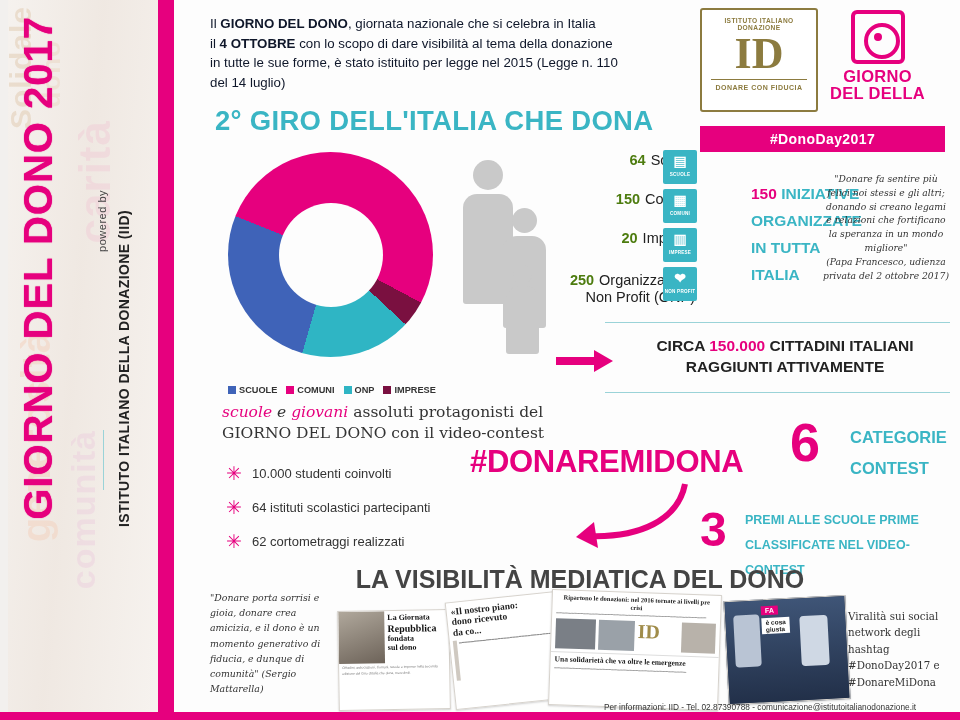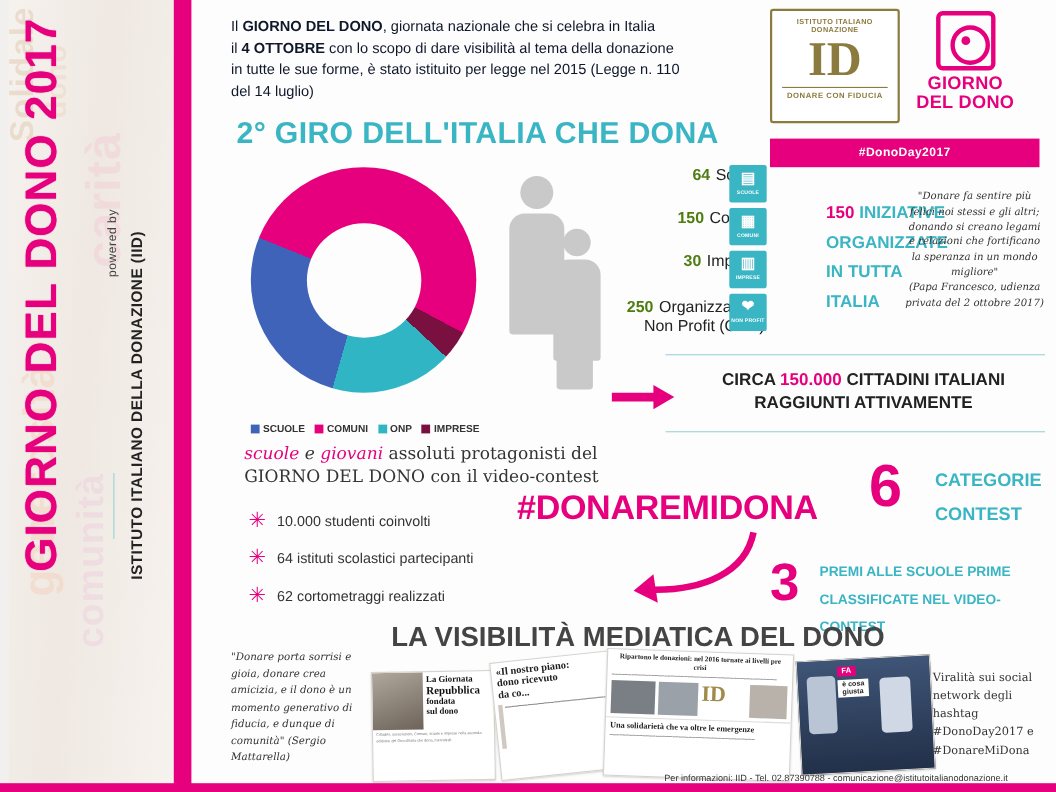--- a/index.html
+++ b/index.html
@@ -110,21 +110,21 @@
   .logo-giorno .mark::after {
     content:""; position:absolute; left:19px; top:19px; width:8px; height:8px;
     background:#e6007e; border-radius:50%;
   }
   .logo-giorno .txt {
     text-align:center; color:#e6007e; font-weight:bold;
     font-size:16.5px; line-height:1.02; margin-top:4px; letter-spacing:.3px;
   }
   .hashtag-bar {
     position:absolute; left:700px; top:126px; width:245px; height:26px;
-    background:#e6007e; color:#fff; font-weight:bold; font-size:11px;
+    background:#e6007e; color:#fff; font-weight:bold; font-size:14px;
     display:flex; align-items:center; justify-content:center; letter-spacing:.4px;
   }
 
   
   .giro-title {
     position:absolute; left:215px; top:105px;
     font-size:27.5px; font-weight:bold; color:#3ab5c4; letter-spacing:.3px;
   }
 
   
@@ -303,21 +303,21 @@
     <div class="logo-id">
       <div class="top-arc">ISTITUTO ITALIANO DONAZIONE</div>
       <div class="big-id">ID</div>
       <div class="rule"></div>
       <div class="sub">DONARE CON FIDUCIA</div>
     </div>
     <div class="logo-giorno">
       <div class="mark"></div>
       <div class="txt">
         <span>GIORNO</span><br>
-        <span>DEL DONO</span>
+        <span>DEL DELLA</span>
       </div>
     </div>
   </div>
   <div class="hashtag-bar">#DonoDay2017</div>
 
   <div class="giro-title">2° GIRO DELL'ITALIA CHE DONA</div>
 
   <div class="donut-wrap">
     <div class="donut"></div>
   </div>
@@ -352,21 +352,21 @@
   <div class="stats">
     <div class="stat-row">
       <span class="num">64</span>
       <span class="lbl">Scuole</span>
     </div>
     <div class="stat-row">
       <span class="num">150</span>
       <span class="lbl">Comuni</span>
     </div>
     <div class="stat-row">
-      <span class="num">30</span>
+      <span class="num">20</span>
       <span class="lbl">Imprese</span>
     </div>
     <div class="stat-row two">
       <span class="num">250</span><span class="lbl">Organizzazioni</span><br>
       <span class="lbl">Non Profit (ONP)</span>
     </div>
   </div>
 
   <div class="icon-col">
     <div class="mini-icon">

